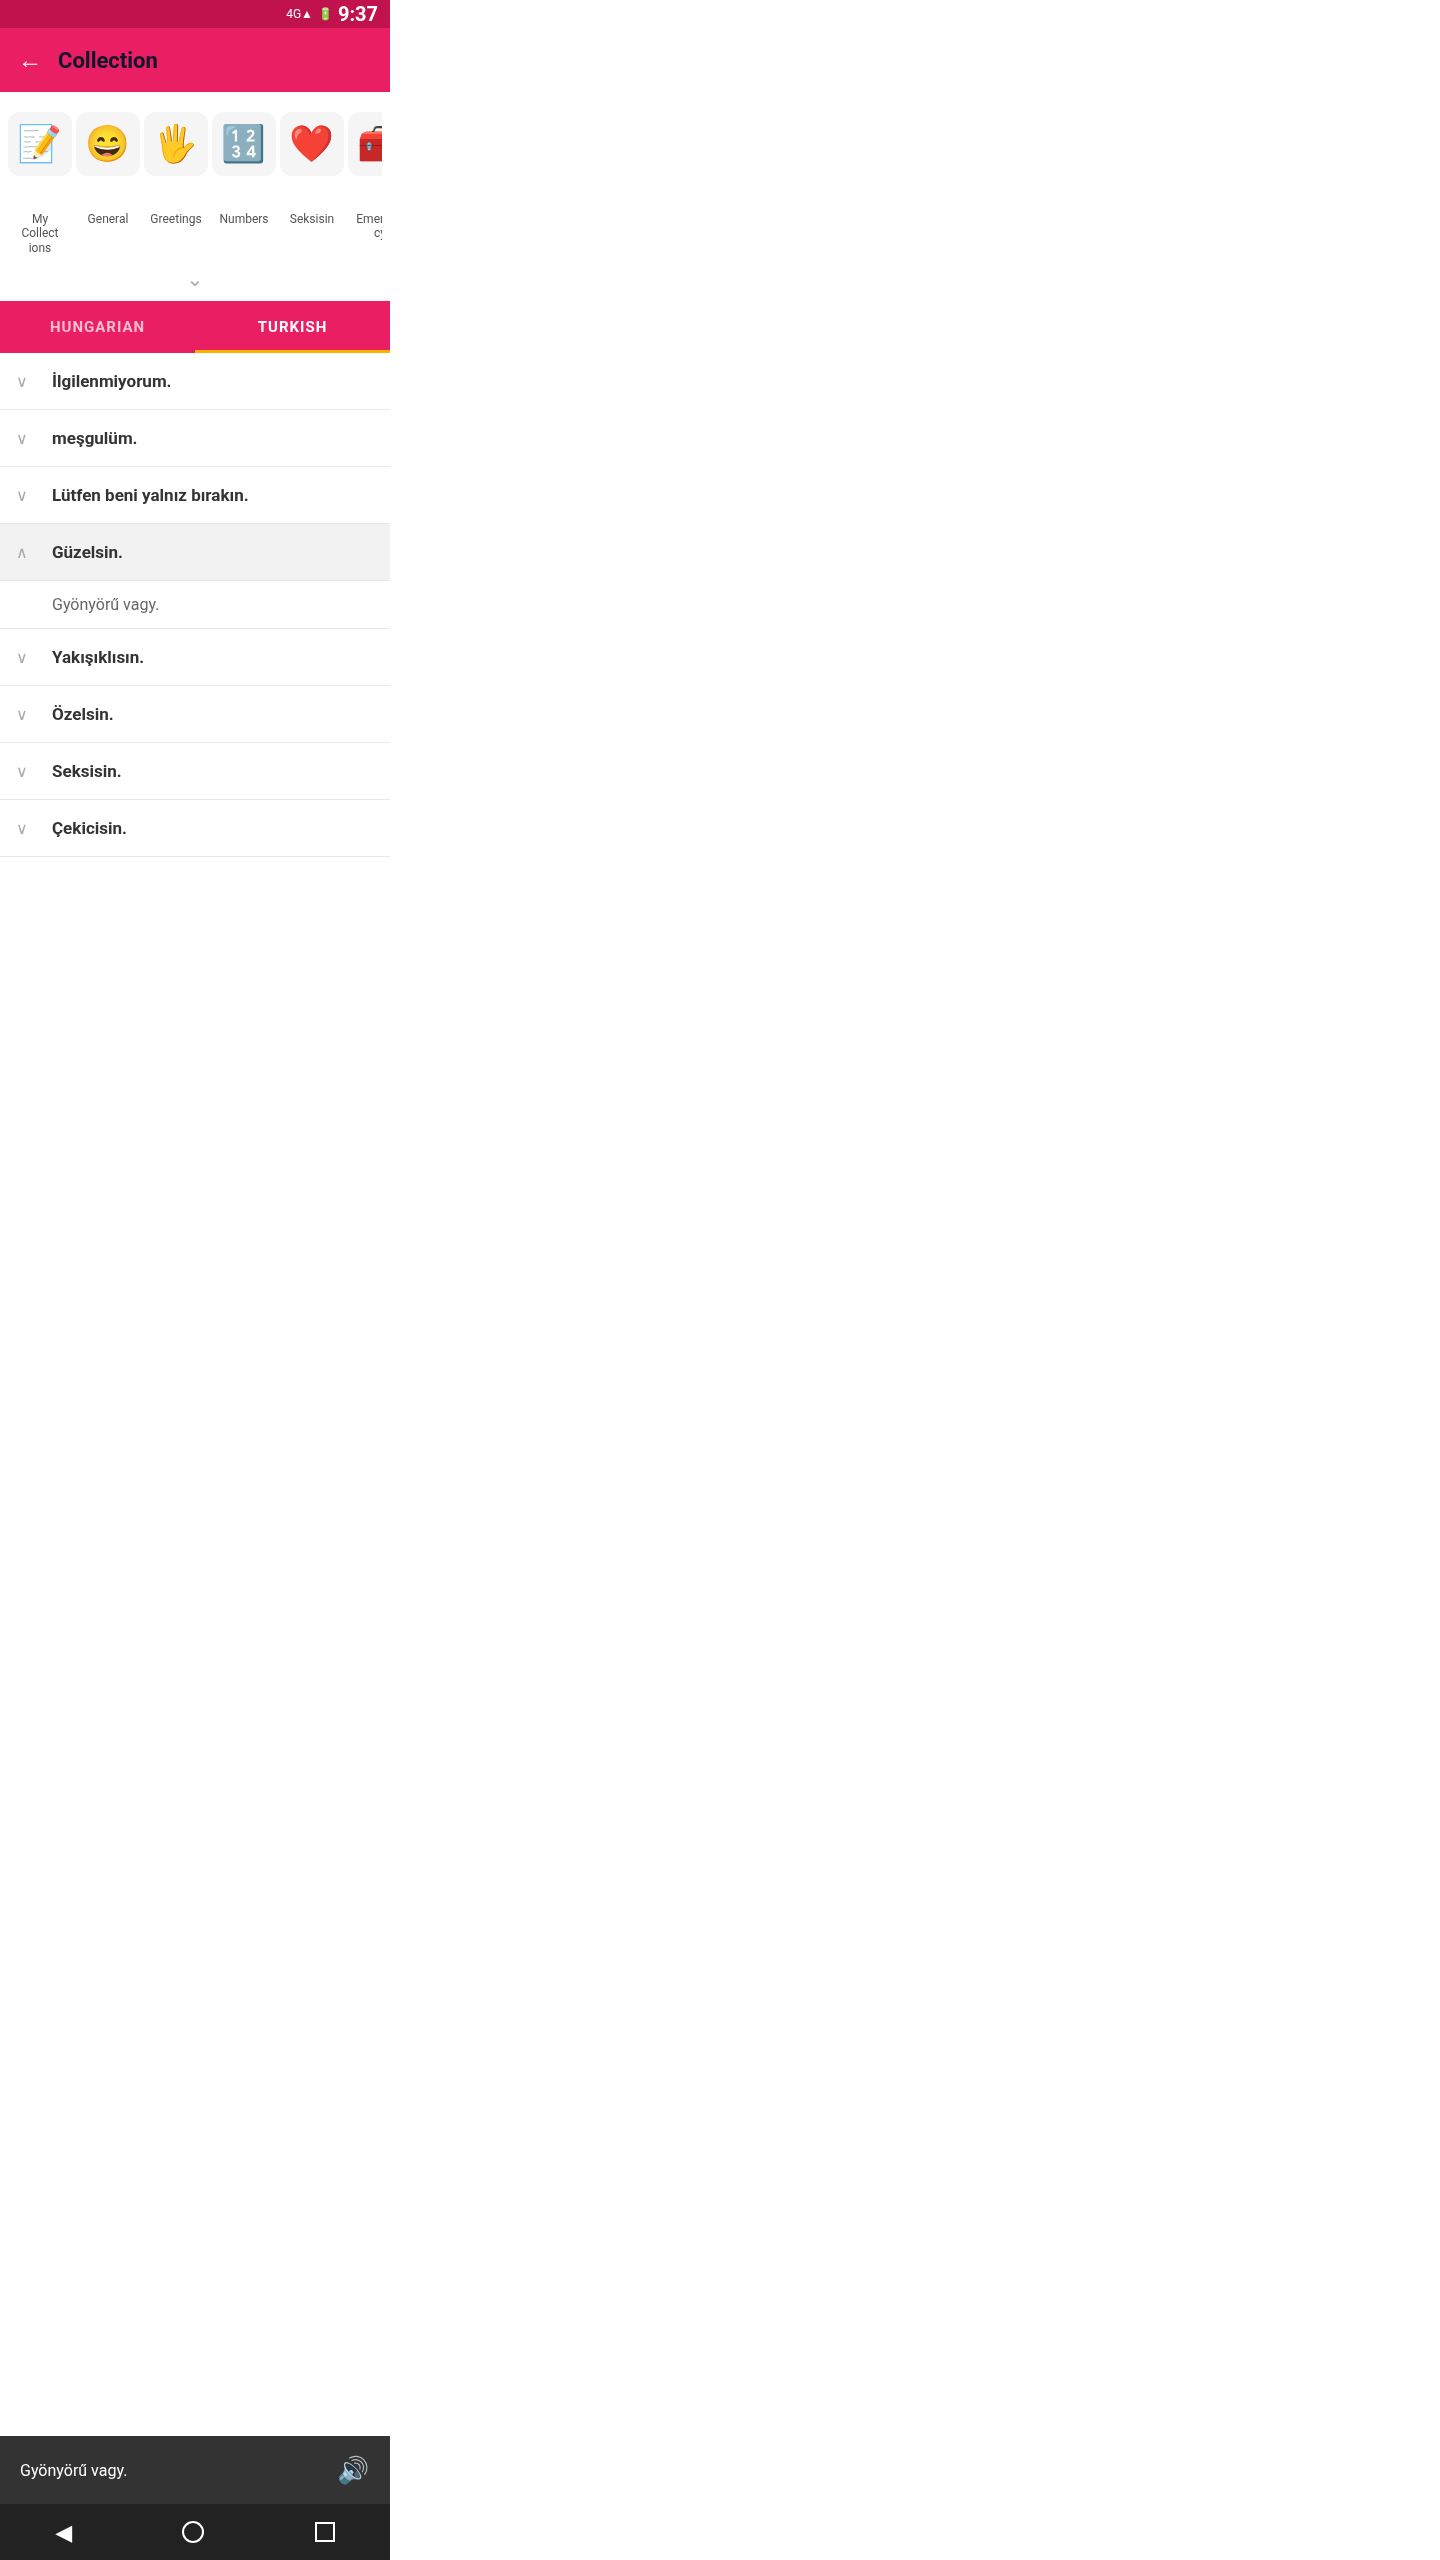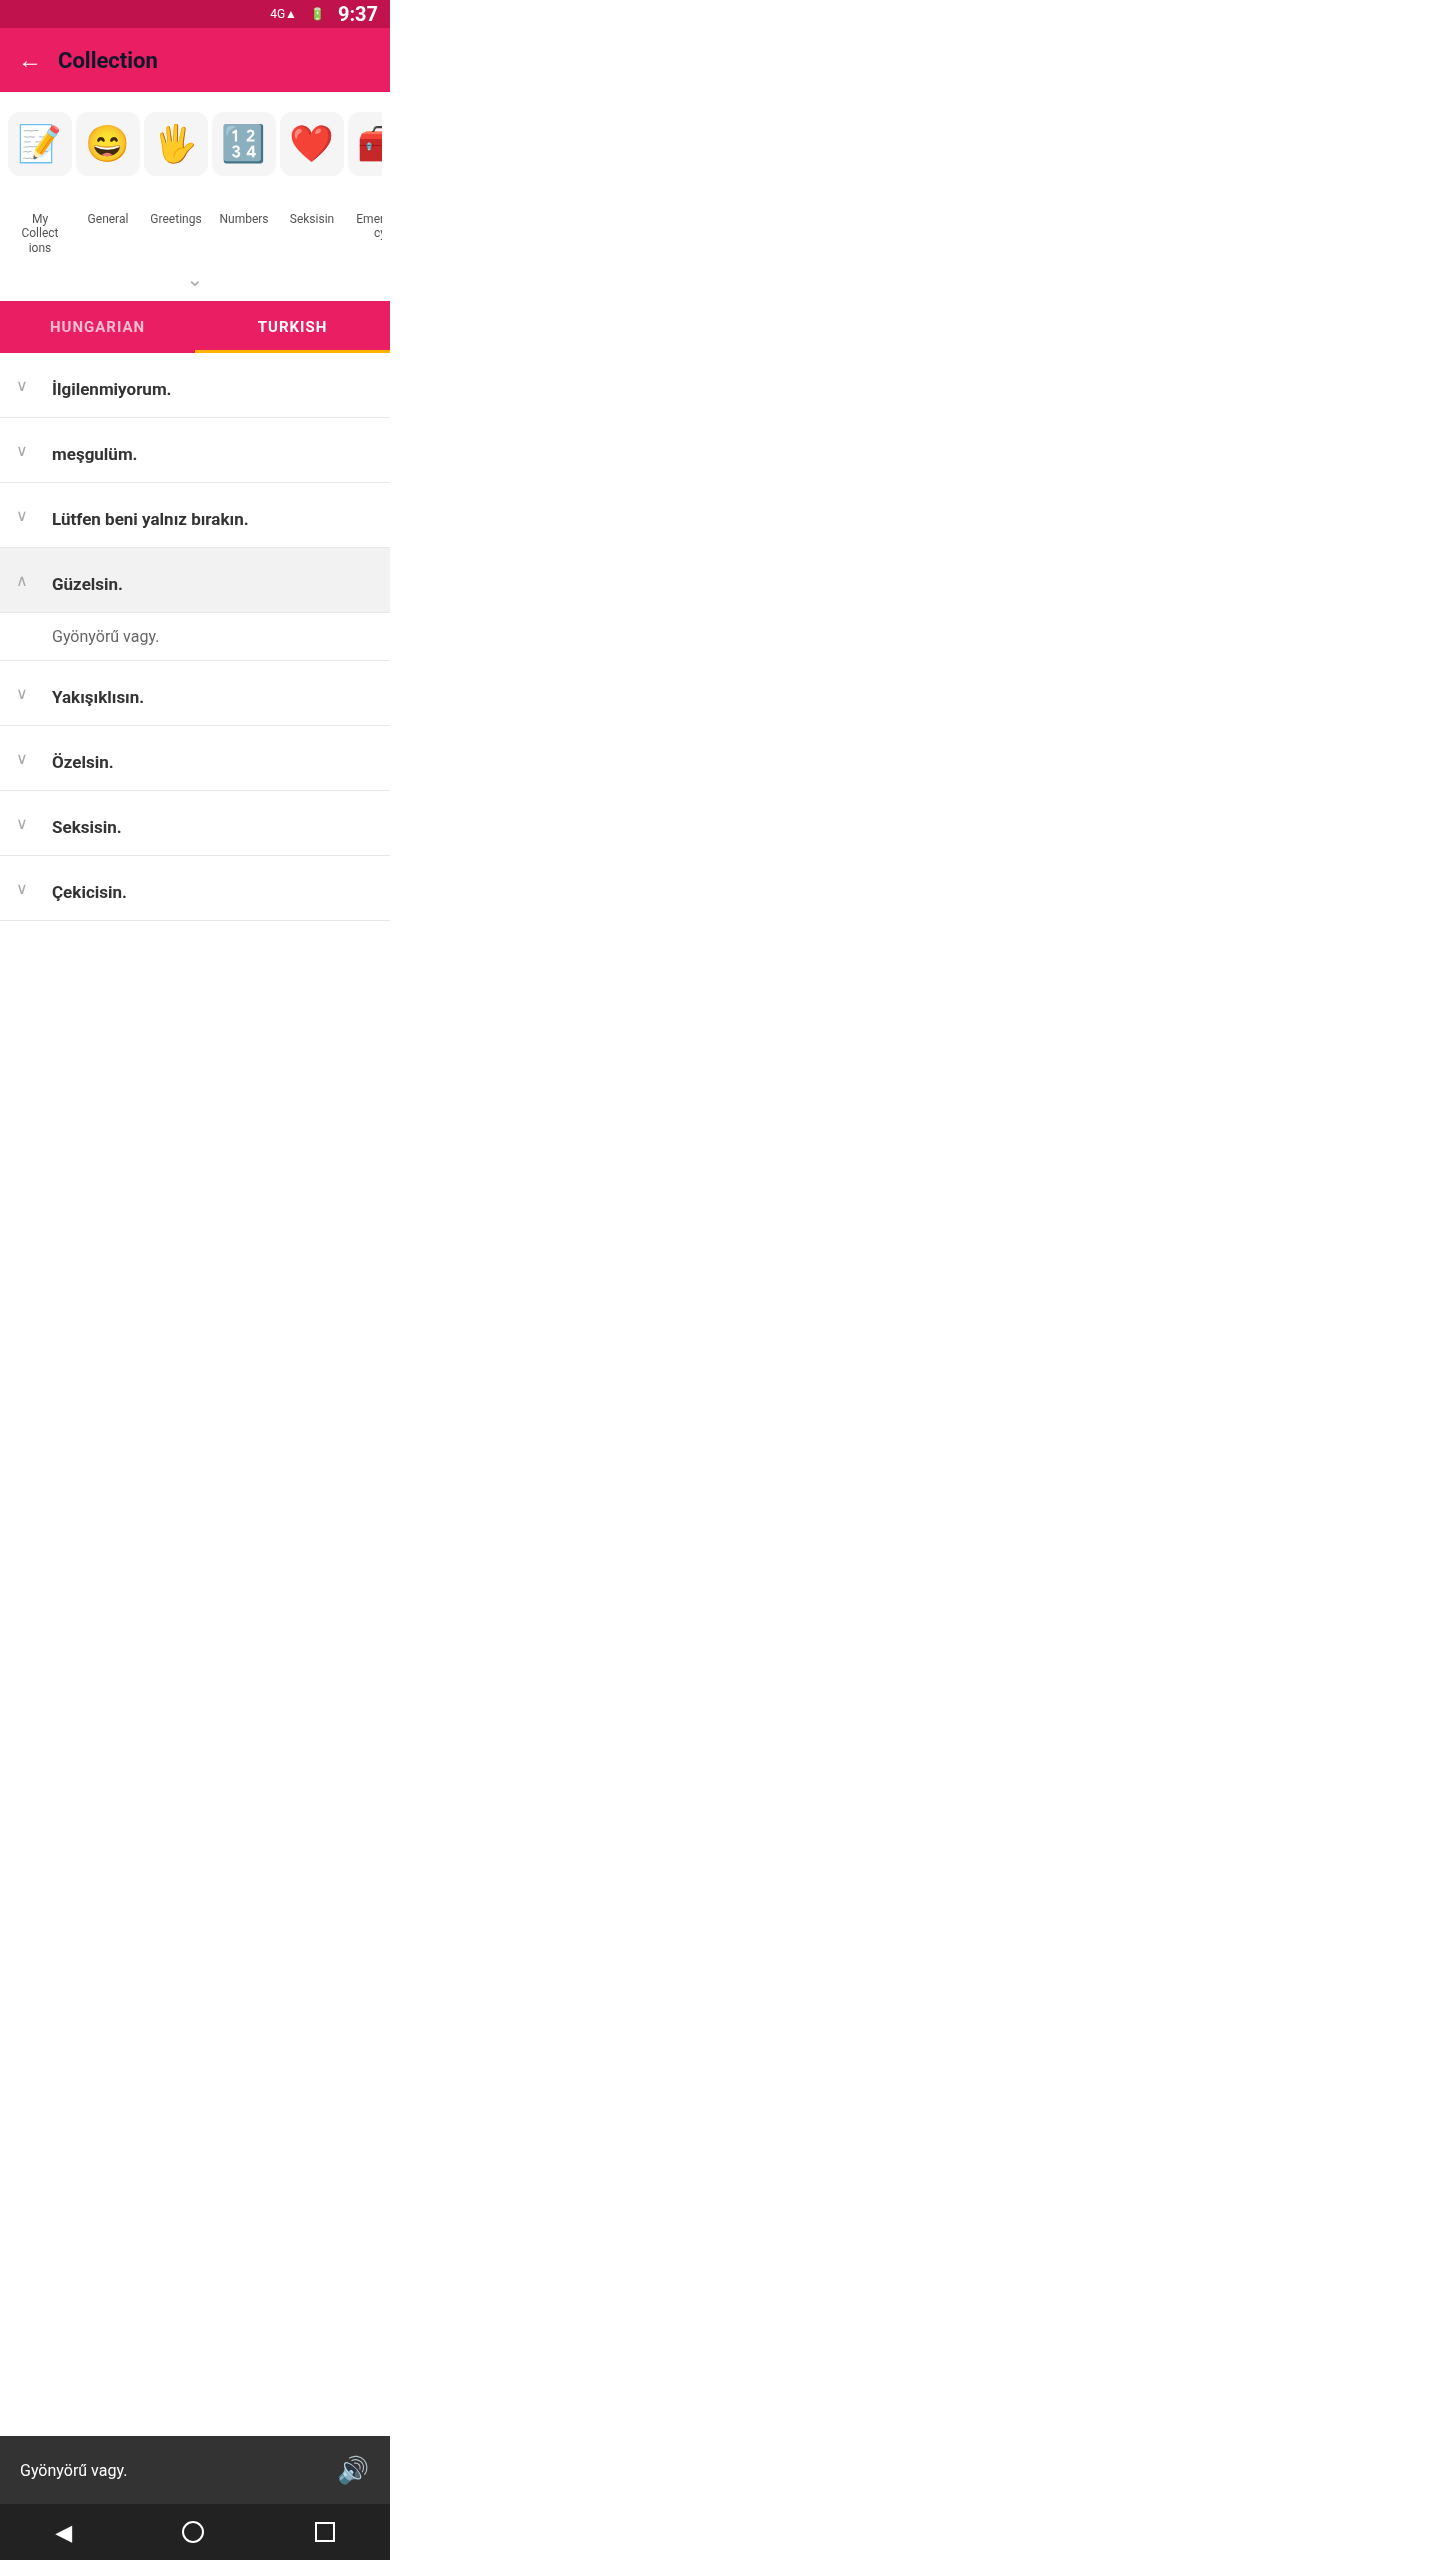--- a/index.html
+++ b/index.html
@@ -17,21 +17,21 @@
       height: 28px;
       display: flex;
       align-items: center;
       justify-content: flex-end;
       padding: 0 12px;
       gap: 6px;
     }
     .status-bar-icons {
       display: flex;
       align-items: center;
-      gap: 13px;
+      gap: 5px;
     }
     .status-time {
       color: #fff;
       font-size: 20px;
       font-weight: bold;
     }
     .signal-icon, .battery-icon {
       color: #fff;
       font-size: 12px;
     }
@@ -160,21 +160,20 @@
     .chevron-icon {
       color: #aaa;
       font-size: 16px;
       margin-right: 16px;
       min-width: 20px;
     }
     .phrase-text {
       font-size: 17px;
       color: #333;
       font-weight: bold;
-      margin-top: 8px;
     }
     .translation-row {
       padding: 14px 16px 14px 52px;
       border-bottom: 1px solid #e8e8e8;
       background: #fff;
     }
     .translation-text {
       font-size: 16px;
       color: #666;
     }

